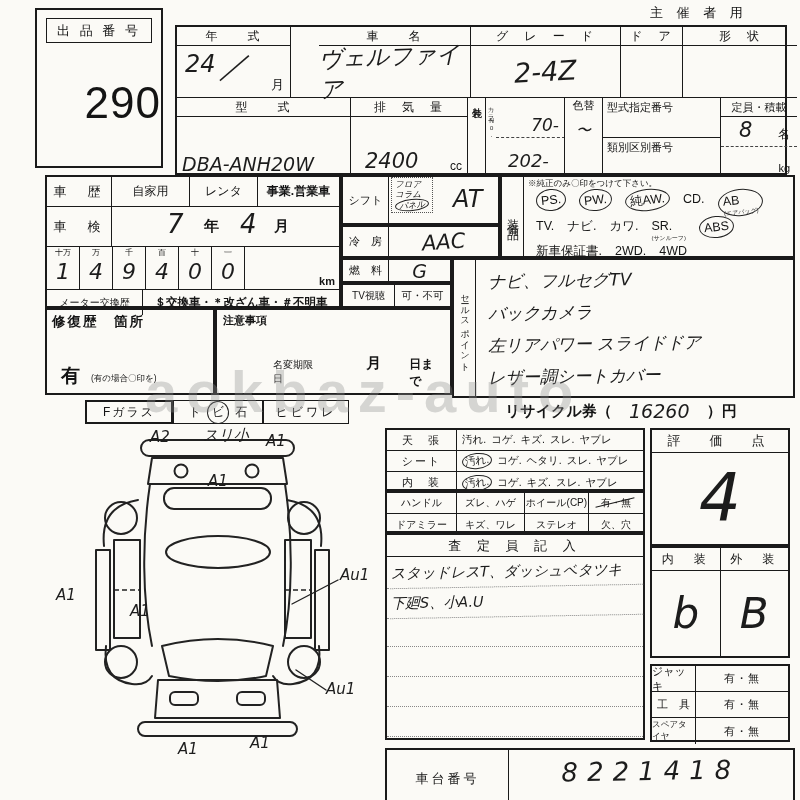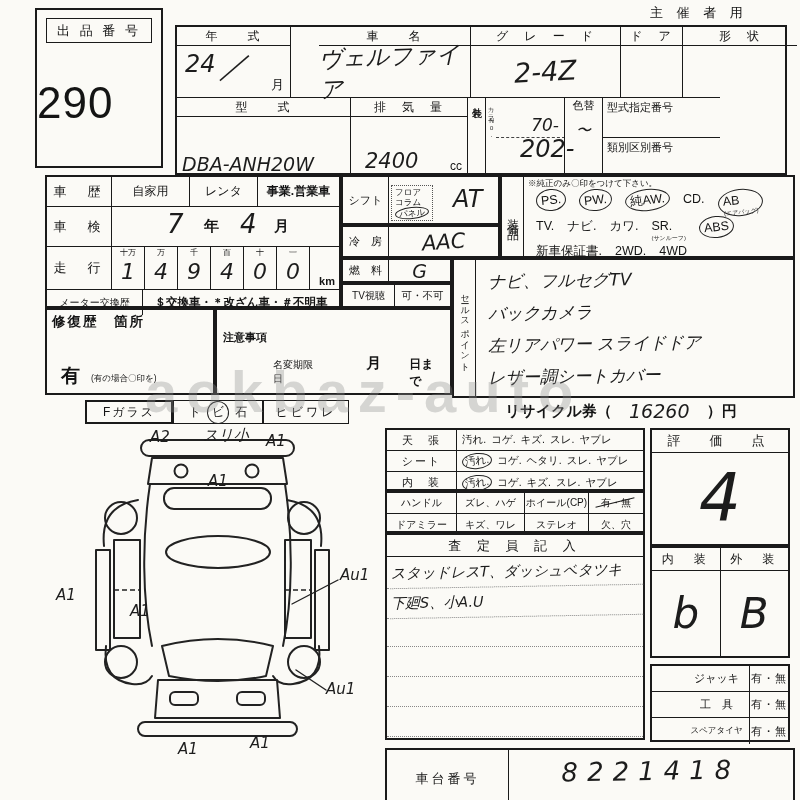--- a/index.html
+++ b/index.html
@@ -11,41 +11,41 @@
   .vtext{writing-mode:vertical-rl;text-orientation:upright;}
   .circ{display:inline-block;border:1.5px solid #222;border-radius:50%;padding:0 4px;transform:rotate(-6deg);}
   small.sub{display:block;font-size:6px;font-style:normal;text-align:center;line-height:5px;color:#333;}
   
   .hdr{left:230px;top:2px;width:360px;text-align:center;font-size:15px;font-weight:bold;letter-spacing:4px;}
   .hdr .logo{font-weight:900;font-size:18px;letter-spacing:-1px;margin-right:8px;}
   .aud{left:650px;top:4px;width:145px;font-size:13px;letter-spacing:5px;}
   
   .lot-box{left:35px;top:8px;width:128px;height:160px;}
   .lot-label{position:absolute;left:9px;top:8px;width:106px;height:25px;border:1px solid #1a1a1a;text-align:center;font-size:13px;line-height:23px;letter-spacing:3px;}
-  .lot-num{position:absolute;left:0;top:68px;width:100%;text-align:left;font-size:44px;letter-spacing:1px;}
+  .lot-num{position:absolute;left:0;top:68px;width:100%;text-align:right;font-size:44px;letter-spacing:1px;}
   
   .top-table{left:175px;top:25px;width:612px;height:150px;}
   .tcell{position:absolute;border-left:1px solid #1a1a1a;border-top:1px solid #1a1a1a;}
   .tcell.first{border-left:none;} .tcell.toprow{border-top:none;}
   .band{height:19px;border-bottom:1px solid #1a1a1a;display:flex;align-items:center;justify-content:center;font-size:12px;letter-spacing:2px;}
   .val{position:relative;height:calc(100% - 19px);}
   
   .hist-box{left:45px;top:175px;width:296px;height:133px;}
   .hrow{display:flex;border-bottom:1px solid #1a1a1a;}
   .hlabel{width:65px;border-right:1px solid #1a1a1a;display:flex;align-items:center;justify-content:center;font-size:13px;letter-spacing:4px;flex:none;}
   .use-opt{border-right:1px solid #1a1a1a;display:flex;align-items:center;justify-content:center;font-size:12px;}
   .od-col{width:33px;border-right:1px solid #1a1a1a;text-align:center;flex:none;}
   .od-h{font-size:8px;border-bottom:none;line-height:11px;}
   .od-d{font-size:22px;line-height:28px;}
   
   .mini{position:absolute;border:2px solid #1a1a1a;display:flex;}
   .mlabel{width:46px;border-right:1px solid #1a1a1a;display:flex;align-items:center;justify-content:center;font-size:11px;flex:none;}
   .shift-opt{display:block;font-size:8.5px;line-height:10px;}
   .shift-opt.circ{border-radius:50%;padding:0 3px;transform:rotate(-6deg);}
-  .dotted-box{border:1px dotted #555;padding:1px 3px;margin:8px 0 0 2px;}
+  .dotted-box{border:1px dotted #555;padding:1px 3px;margin:0 0 0 2px;font-style:italic;}
   
   .equip-box{left:500px;top:175px;width:295px;height:83px;display:flex;}
   .eq-vlab{width:22px;border-right:1px solid #1a1a1a;display:flex;align-items:center;justify-content:center;font-size:12px;letter-spacing:5px;flex:none;}
   .eq-note{font-size:8.5px;line-height:11px;}
   .eq-line{display:flex;gap:13px;font-size:12.5px;line-height:20px;padding-left:8px;align-items:flex-start;}
   .eq-item{white-space:nowrap;}
   
   .sales-box{left:452px;top:258px;width:343px;height:140px;display:flex;}
   .sales-vlab{width:22px;border-right:1px solid #1a1a1a;display:flex;align-items:center;justify-content:center;font-size:9px;letter-spacing:1px;flex:none;}
   .sales-line{font-size:17px;line-height:32px;padding-left:12px;white-space:nowrap;transform:rotate(-1deg);}
@@ -83,21 +83,21 @@
   .ie-box{left:650px;top:546px;width:140px;height:112px;}
   .ie-hdr{display:flex;height:23px;border-bottom:1px solid #1a1a1a;}
   .ie-hdr div{flex:1;text-align:center;font-size:12px;line-height:22px;letter-spacing:4px;}
   .ie-hdr div:first-child{border-right:1px solid #1a1a1a;}
   .ie-vals{display:flex;height:87px;}
   .ie-vals div{flex:1;text-align:center;font-size:42px;line-height:85px;}
   .ie-vals div:first-child{border-right:1px solid #1a1a1a;}
   .acc-box{left:650px;top:664px;width:140px;height:78px;}
   .acc-row{display:flex;height:26px;border-bottom:1px solid #1a1a1a;}
   .acc-row:last-child{border-bottom:none;}
-  .acc-label{width:66px;border-right:1px solid #1a1a1a;display:flex;align-items:center;justify-content:center;font-size:11px;flex:none;margin-left:32px;}
+  .acc-label{width:44px;border-right:1px solid #1a1a1a;display:flex;align-items:center;justify-content:center;font-size:11px;flex:none;}
   .acc-row:last-child .acc-label{font-size:8.5px;}
   .acc-value{flex:1;display:flex;align-items:center;justify-content:center;font-size:11px;letter-spacing:1px;}
   
   .chassis-box{left:385px;top:748px;width:410px;height:62px;display:flex;}
   .chassis-label{width:122px;border-right:1px solid #1a1a1a;display:flex;align-items:center;justify-content:center;font-size:13px;letter-spacing:3px;flex:none;}
   .chassis-val{flex:1;text-align:center;font-size:26px;letter-spacing:9px;line-height:43px;transform:rotate(-1deg);}
   
   .repair-box{left:45px;top:308px;width:170px;height:87px;}
   .caution-box{left:215px;top:308px;width:237px;height:87px;}
   
@@ -162,51 +162,60 @@
     </div>
     <div class="tcell" style="left:290px;top:70px;width:135px;height:80px;">
       <div style="position:absolute;left:0;top:0;width:18px;height:100%;border-right:1px solid #1a1a1a;display:flex;">
         <span class="vtext" style="font-size:10px;margin:2px auto 0;">外装色</span>
       </div>
       <span class="vtext" style="position:absolute;left:18px;top:4px;font-size:6.5px;color:#333;">カラーNo.</span>
       <div style="position:absolute;left:28px;top:0;width:69px;height:100%;">
         <div style="height:40px;border-bottom:1px dashed #444;position:relative;">
           <span class="hand" style="position:absolute;right:6px;bottom:2px;font-size:17px;">70-</span>
         </div>
-        <span class="hand" style="position:absolute;left:12px;bottom:14px;font-size:24px;margin-left:12px;">202-</span>
+        <span class="hand" style="position:absolute;left:12px;bottom:6px;font-size:18px;">202-</span>
       </div>
       <div style="position:absolute;right:0;top:0;width:38px;height:100%;border-left:1px solid #1a1a1a;">
         <div style="font-size:11px;text-align:center;line-height:15px;">色替</div>
         <div class="hand" style="font-size:15px;text-align:center;margin-top:8px;">〜</div>
       </div>
     </div>
     <div class="tcell" style="left:425px;top:70px;width:118px;height:80px;">
       <div style="height:40px;border-bottom:1px solid #1a1a1a;font-size:11px;padding:2px 0 0 4px;">型式指定番号</div>
       <div style="font-size:11px;padding:2px 0 0 4px;">類別区別番号</div>
+    </div>
+    <div class="tcell" style="left:543px;top:70px;width:77px;height:80px;">
+      <div class="band" style="font-size:11px;letter-spacing:0;">定員・積載</div>
+      <div class="val">
+        <div style="height:30px;border-bottom:1px dashed #444;position:relative;">
+          <span class="hand" style="position:absolute;left:18px;top:1px;font-size:21px;">8</span>
+          <span style="position:absolute;right:7px;bottom:3px;font-size:12px;">名</span>
+        </div>
+        <span style="position:absolute;right:7px;bottom:3px;font-size:11px;">kg</span>
+      </div>
     </div>
   </div>
 
   <div class="box hist-box">
     <div class="hrow" style="height:30px;">
       <div class="hlabel">車　歴</div>
       <div class="use-opt" style="width:78px;">自家用</div>
       <div class="use-opt" style="width:68px;">レンタ</div>
       <div class="use-opt" style="flex:1;border-right:none;font-weight:bold;">事業.営業車</div>
     </div>
     <div class="hrow" style="height:40px;">
       <div class="hlabel">車　検</div>
       <div style="flex:1;position:relative;">
         <span class="hand" style="position:absolute;left:55px;top:2px;font-size:26px;">7</span>
         <span style="position:absolute;left:92px;top:10px;font-size:15px;font-weight:bold;">年</span>
         <span class="hand" style="position:absolute;left:128px;top:2px;font-size:26px;">4</span>
         <span style="position:absolute;left:162px;top:10px;font-size:15px;font-weight:bold;">月</span>
       </div>
     </div>
     <div class="hrow" style="height:43px;">
-      <div class="hlabel">走　行</div>
       <div style="display:flex;">
           <div class="od-col">
             <div class="od-h">十万</div>
             <div class="od-d hand">1</div>
           </div>
           <div class="od-col">
             <div class="od-h">万</div>
             <div class="od-d hand">4</div>
           </div>
           <div class="od-col">
@@ -302,21 +311,21 @@
       </div>
   </div>
 
   <div class="box repair-box">
     <div style="font-size:13.5px;font-weight:bold;padding:3px 0 0 5px;letter-spacing:2px;">修復歴　箇所</div>
     <div style="position:absolute;left:14px;bottom:4px;font-size:19px;font-weight:bold;">有</div>
     <div style="position:absolute;left:44px;bottom:8px;font-size:8.5px;">(有の場合〇印を)</div>
   </div>
 
   <div class="box caution-box">
-    <div style="font-size:11px;font-weight:bold;padding:20px 0 0 6px;">注意事項</div>
+    <div style="font-size:11px;font-weight:bold;padding:3px 0 0 6px;">注意事項</div>
     <div style="position:absolute;left:0;bottom:3px;width:100%;display:flex;align-items:baseline;padding:0 6px;">
       <span style="font-size:10px;margin-left:50px;margin-top:40px;">名変期限日</span>
       <span style="font-size:15px;font-weight:bold;margin-left:46px;">月</span>
       <span style="font-size:12px;font-weight:bold;margin-left:28px;">日まで</span>
     </div>
   </div>
 
   <div class="box glass-label-box">Fガラス</div>
   <div class="glass-chip-box abs"><span><span class="glass-part">ト</span><span class="glass-part circ">ビ</span><span class="glass-part">石</span></span></div>
   <div class="glass-crack-box abs">ヒビワレ</div>

